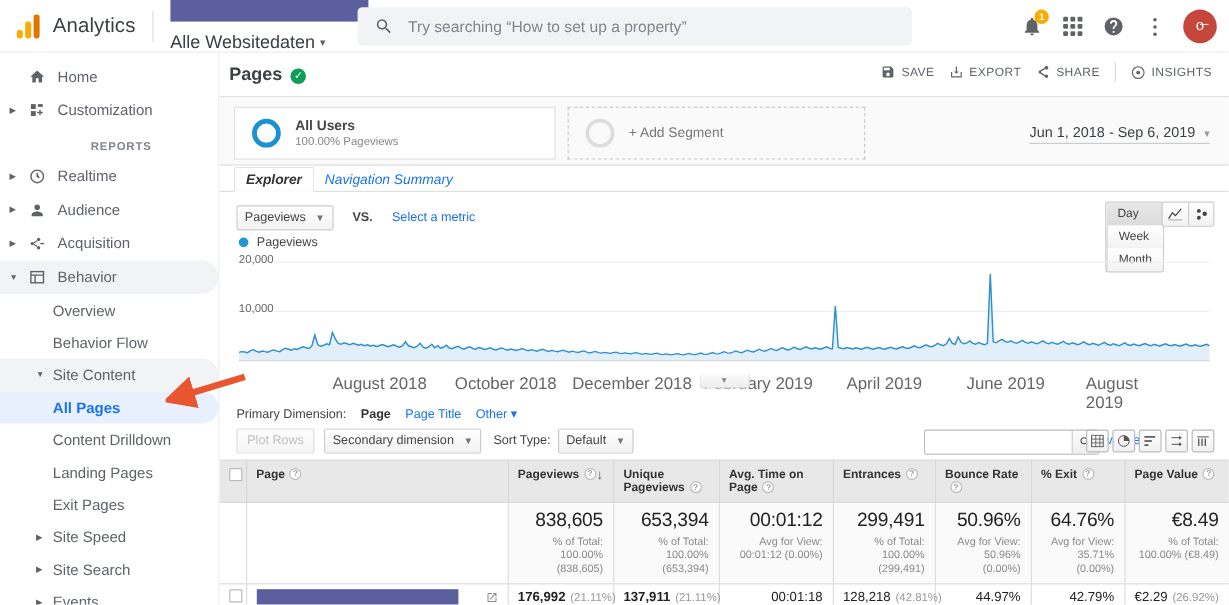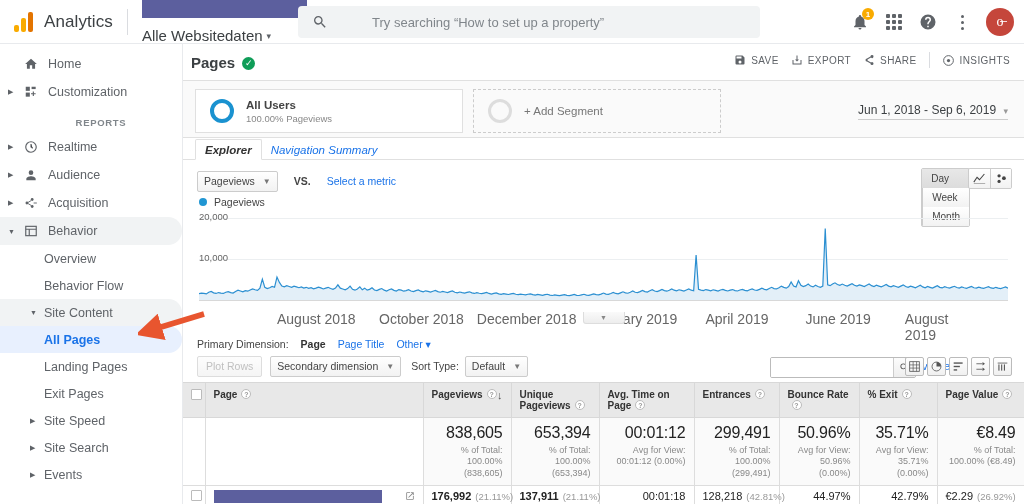--- a/index.html
+++ b/index.html
@@ -33,21 +33,21 @@
   .property {
     font-size: 15px; color: #3c4043; white-space: nowrap;
     padding-top: 18px;
   }
   .property .caret { font-size: 9px; color: #5f6368; margin-left: 4px; position: relative; top:-2px;}
 
   .searchbox {
     position: absolute; left: 298px; top: 6px;
     width: 462px; height: 32px;
     background: #f1f3f4; border-radius: 4px;
-    display: flex; align-items: center; gap: 32px;
+    display: flex; align-items: center;
   }
   .searchbox .si { margin-left: 14px; width: 16px; height: 16px; }
   .searchbox input {
     border: 0; background: transparent; outline: none;
     font-family: "Liberation Sans", sans-serif;
     font-size: 13px; color: #5f6368; margin-left: 12px; width: 380px;
   }
   .searchbox input::placeholder { color: #80868b; }
 
   .top-icons { position: absolute; right: 10px; top: 0; height: 44px; display: flex; align-items: center; gap: 2px;}
@@ -350,20 +350,23 @@
     </div>
   <div class="sub-item">
       <span>Behavior Flow</span>
     </div>
   <div class="sub-item group shade">
     <span class="arrow">▼</span>
     <span>Site Content</span>
   </div>
   <div class="sub-item sel">
       <span>All Pages</span>
+    </div>
+  <div class="sub-item">
+      <span>Content Drilldown</span>
     </div>
   <div class="sub-item">
       <span>Landing Pages</span>
     </div>
   <div class="sub-item">
       <span>Exit Pages</span>
     </div>
   <div class="sub-item group">
     <span class="arrow">▶</span>
     <span>Site Speed</span>
@@ -612,21 +615,21 @@
           <div class="big">299,491</div>
           <div class="small">% of Total: 100.00%
 (299,491)</div>
         </td>
         <td class="summary">
           <div class="big">50.96%</div>
           <div class="small">Avg for View: 50.96%
 (0.00%)</div>
         </td>
         <td class="summary">
-          <div class="big">35.71%</div>
+          <div class="big">64.76%</div>
           <div class="small">Avg for View: 35.71%
 (0.00%)</div>
         </td>
         <td class="summary">
           <div class="big">€8.49</div>
           <div class="small">% of Total: 100.00%
 (€8.49)</div>
         </td>
       </tr>
       <tr>

